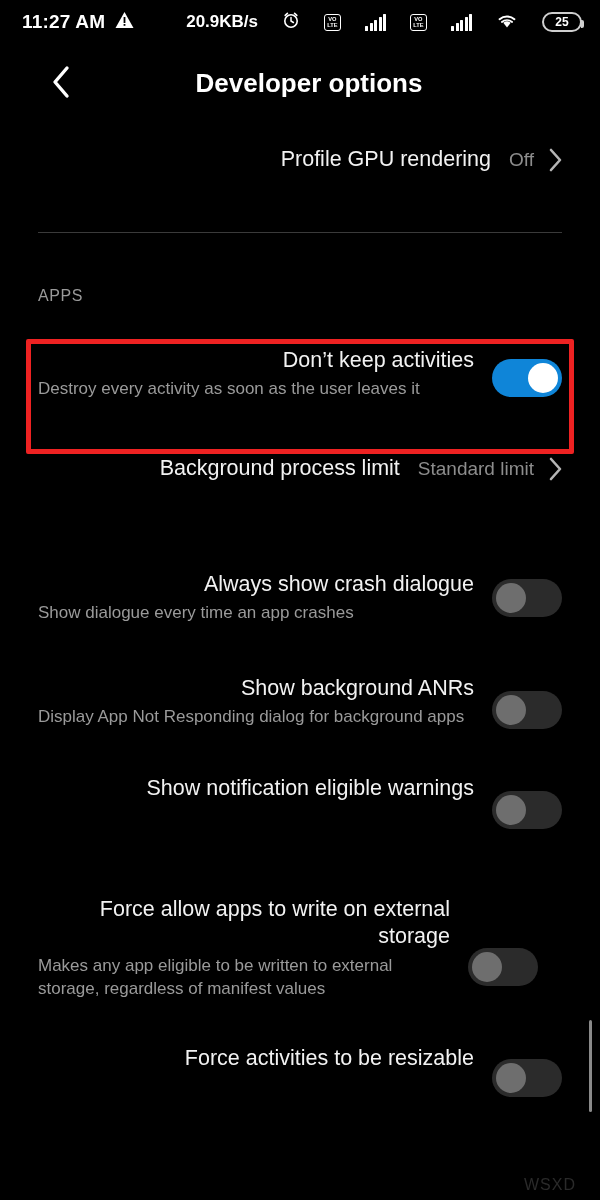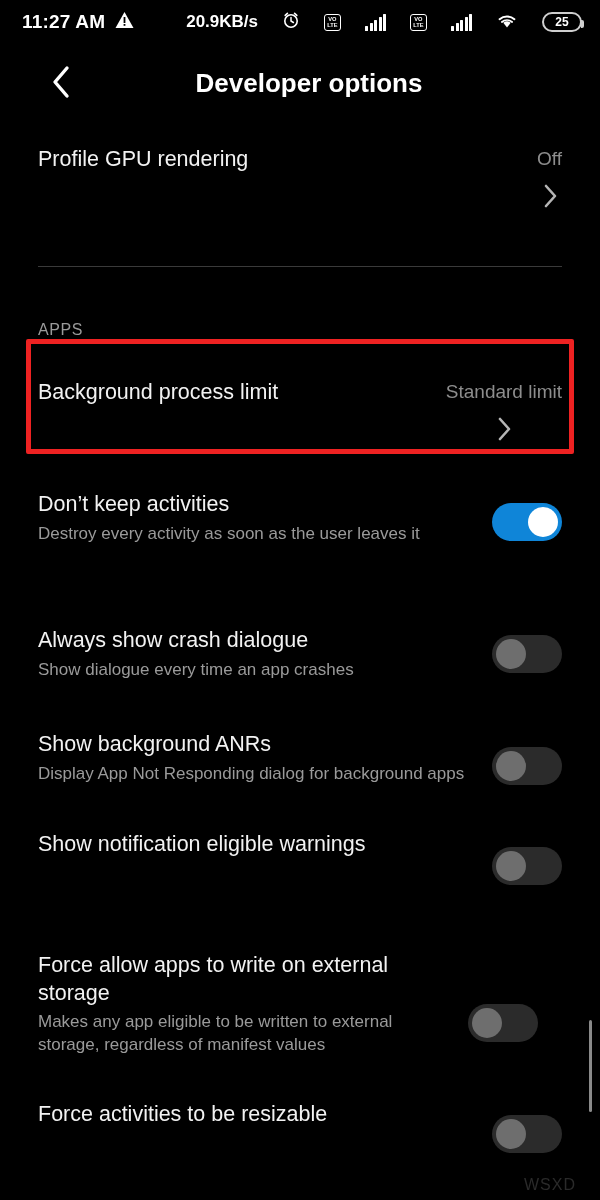--- a/index.html
+++ b/index.html
@@ -58,24 +58,24 @@
     color:#fff; font-size:26px; font-weight:bold;
   }
 
   
   .list { position:absolute; top:128px; left:0; width:600px; }
   .row {
     position:relative; display:flex; align-items:flex-start;
     padding:0 38px; min-height:56px;
   }
   .row-text { flex:1; padding-right:18px; }
-  .row-title { color:#f2f2f2; font-size:21.5px; line-height:1.28; }
+  .row-title { color:#f2f2f2; font-size:21.5px; line-height:1.28;text-align:right; }
   .row-sub { color:#9a9a9a; font-size:17px; line-height:1.35; margin-top:4px; }
   .row-value { color:#8d8d8d; font-size:19px; white-space:nowrap; }
-  .row-right { display:flex; align-items:center; gap:14px; padding-top:2px;flex-direction:column; }
+  .row-right { display:flex; align-items:center; gap:14px; padding-top:2px; }
   .chev svg { display:block; }
 
   .divider {
     height:1px; background:#3a3a3a; margin:0 38px;
   }
   .section-head {
     color:#9a9a9a; font-size:16px; letter-spacing:.6px;
     padding:0 38px;
   }
 
@@ -186,46 +186,46 @@
               <path d="M3 2l9 10-9 10" stroke="#b5b5b5" stroke-width="2.6" fill="none" stroke-linecap="round" stroke-linejoin="round"></path>
             </svg>
         </span>
       </div>
     </div>
 
     <div class="divider" style="margin-top:42px;"></div>
 
     <div class="section-head" style="margin-top:54px;">APPS</div>
 
+    <div class="row" style="margin-top:28px;padding-top:14px;padding-bottom:14px;">
+      <div class="row-text">
+        <div class="row-title">Don’t keep activities</div>
+        <div class="row-sub">Destroy every activity as soon as the user leaves it</div>
+      </div>
+      <div class="row-right" style="padding-top:12px;">
+        <span class="switch on">
+            <span class="thumb"></span>
+          </span>
+      </div>
+    </div>
+
     <div class="row" style="margin-top:32px;padding-top:8px;padding-bottom:8px;">
       <div class="row-text">
         <div class="row-title">Background process limit</div>
       </div>
       <div class="row-right">
         <span class="row-value">Standard limit</span>
         <span class="chev">
           <svg width="14" height="24" viewBox="0 0 14 24">
               <path d="M3 2l9 10-9 10" stroke="#b5b5b5" stroke-width="2.6" fill="none" stroke-linecap="round" stroke-linejoin="round"></path>
             </svg>
         </span>
       </div>
     </div>
 
-    <div class="row" style="margin-top:28px;padding-top:14px;padding-bottom:14px;">
-      <div class="row-text">
-        <div class="row-title">Don’t keep activities</div>
-        <div class="row-sub">Destroy every activity as soon as the user leaves it</div>
-      </div>
-      <div class="row-right" style="padding-top:12px;">
-        <span class="switch on">
-            <span class="thumb"></span>
-          </span>
-      </div>
-    </div>
-
     <div class="row" style="margin-top:68px;">
       <div class="row-text">
         <div class="row-title">Always show crash dialogue</div>
         <div class="row-sub">Show dialogue every time an app crashes</div>
       </div>
       <div class="row-right" style="padding-top:8px;">
         <span class="switch off">
             <span class="thumb"></span>
           </span>
       </div>

